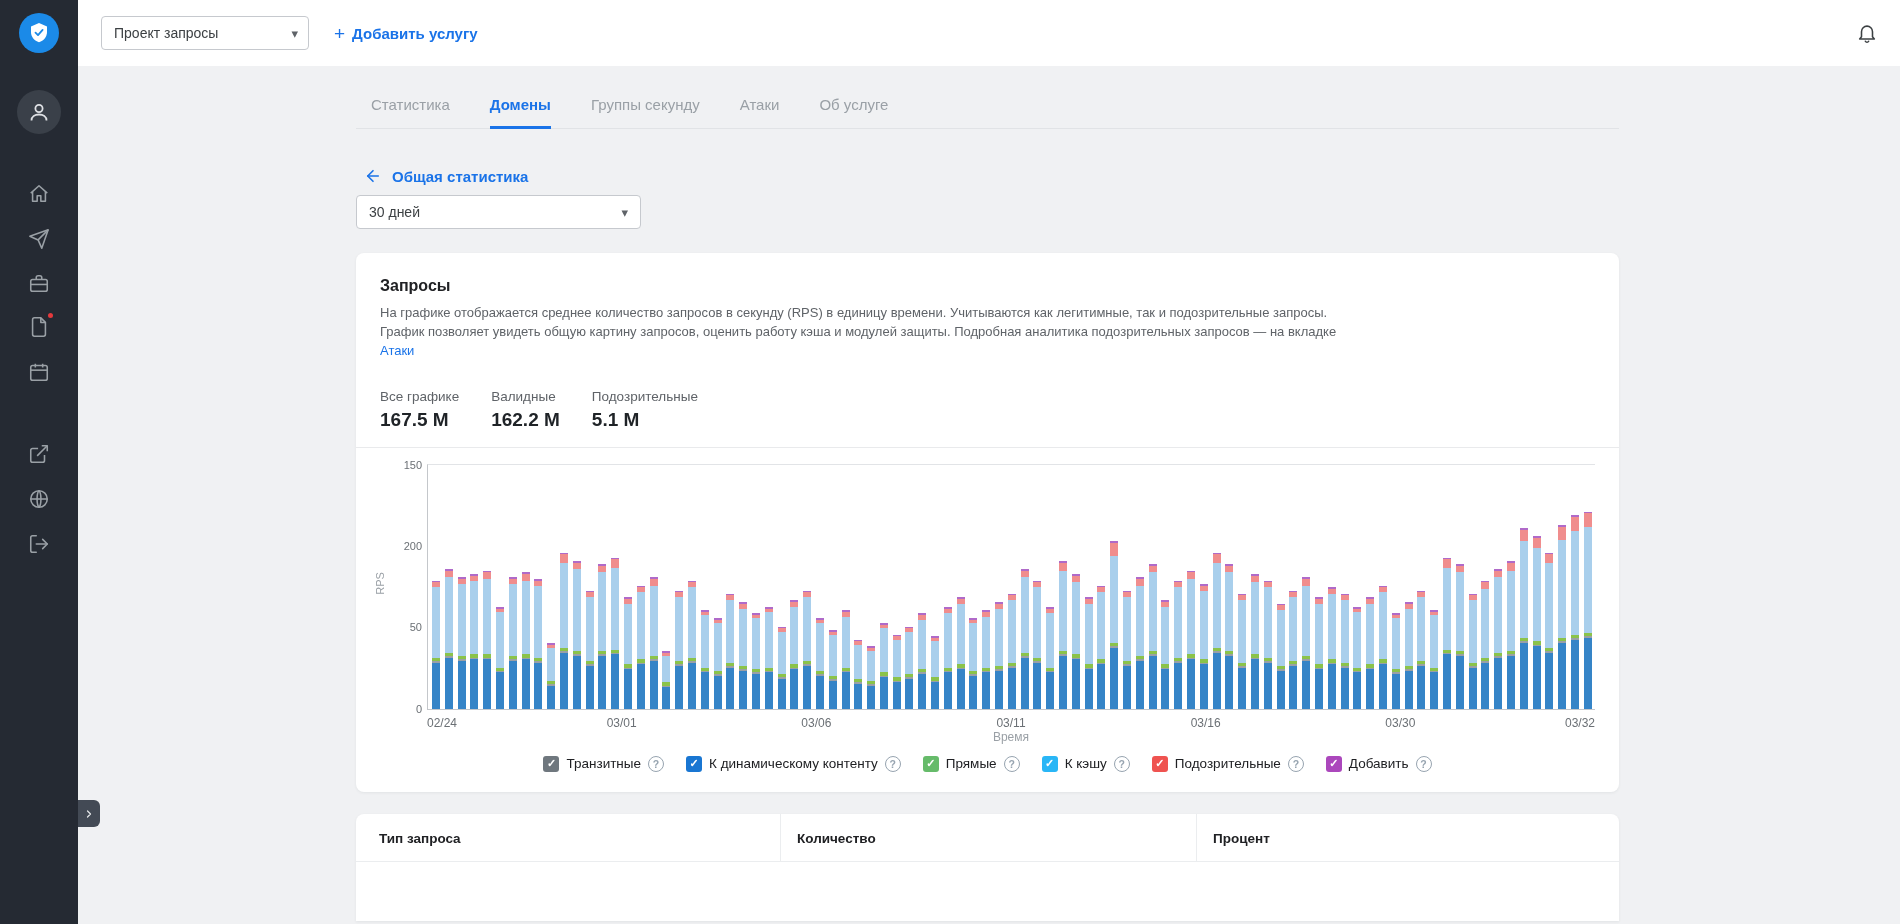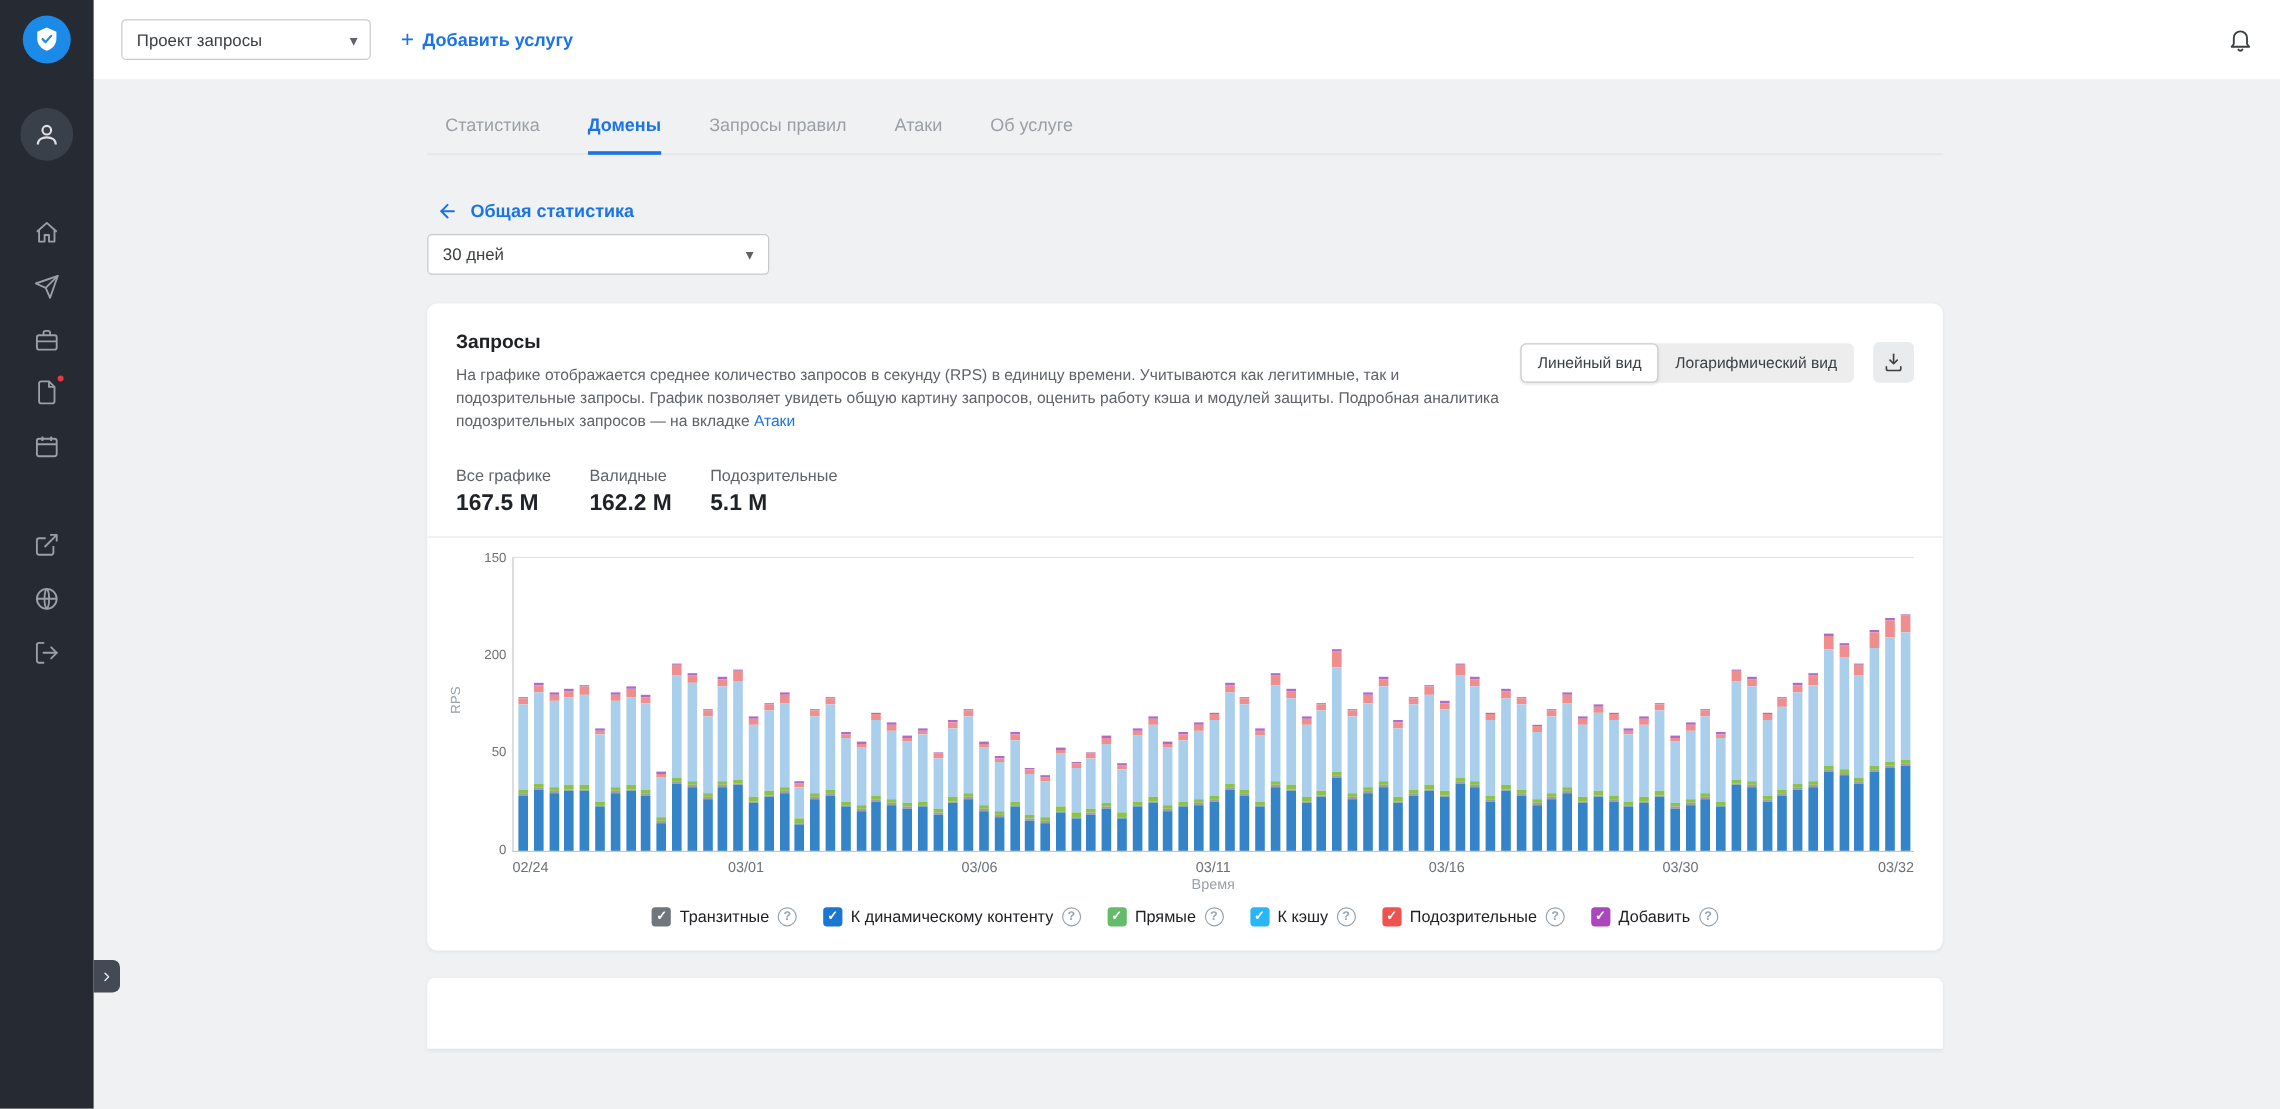--- a/index.html
+++ b/index.html
@@ -240,21 +240,21 @@
         <path d="M10.2 21a2 2 0 003.6 0"></path>
       </svg>
   </div>
 </div>
 
 <div class="content">
 
   <div class="tabs">
       <div class="tab">Статистика</div>
       <div class="tab active">Домены</div>
-      <div class="tab">Запросы правил</div>
+      <div class="tab">Группы секунду</div>
       <div class="tab">Атаки</div>
       <div class="tab">Об услуге</div>
     </div>
 
   <div class="back-link">
     <svg width="18" height="18" viewBox="0 0 24 24" fill="none" stroke="#1a73e8" stroke-width="2.2" stroke-linecap="round" stroke-linejoin="round">
         <path d="M19 12H5"></path>
         <path d="M12 19l-7-7 7-7"></path>
       </svg>
     <span>Общая статистика</span>
@@ -263,33 +263,20 @@
   <div class="period-select">
     <span>30 дней</span>
     <span class="caret">▾</span>
   </div>
 
   <div class="card">
     <div class="card-head">
       <div>
         <div class="card-title">Запросы</div>
         <div class="card-desc"><span>На графике отображается среднее количество запросов в секунду (RPS) в единицу времени. Учитываются как легитимные, так и подозрительные запросы. График позволяет увидеть общую картину запросов, оценить работу кэша и модулей защиты. Подробная аналитика подозрительных запросов — на вкладке </span><a>Атаки</a></div>
-      </div>
-      <div class="head-controls">
-        <div class="segmented">
-          <div class="segment active">Линейный вид</div>
-          <div class="segment">Логарифмический вид</div>
-        </div>
-        <button class="dl-btn">
-          <svg width="18" height="18" viewBox="0 0 24 24" fill="none" stroke="#3c4043" stroke-width="1.8" stroke-linecap="round" stroke-linejoin="round">
-              <path d="M12 3v10"></path>
-              <path d="M8 9.5l4 4 4-4"></path>
-              <path d="M4 17v2a2 2 0 002 2h12a2 2 0 002-2v-2"></path>
-            </svg>
-        </button>
       </div>
     </div>
 
     <div class="stats-row">
         <div>
           <div class="stat-label">Все графике</div>
           <div class="stat-value">167.5 M</div>
         </div>
         <div>
           <div class="stat-label">Валидные</div>
@@ -1081,16 +1068,21 @@
         </div>
         <div class="legend-item">
           <span class="lg-check" style="background: rgb(171, 71, 188);">✓</span>
           <span class="lg-label">Добавить</span>
           <span class="lg-help">?</span>
         </div>
       </div>
   </div>
 
   <div class="table-card">
+    <div class="table-header">
+        <div class="th">Тип запроса</div>
+        <div class="th">Количество</div>
+        <div class="th">Процент</div>
+      </div>
     <div class="table-row-empty"></div>
   </div>
 
 </div>
 
 </body></html>

